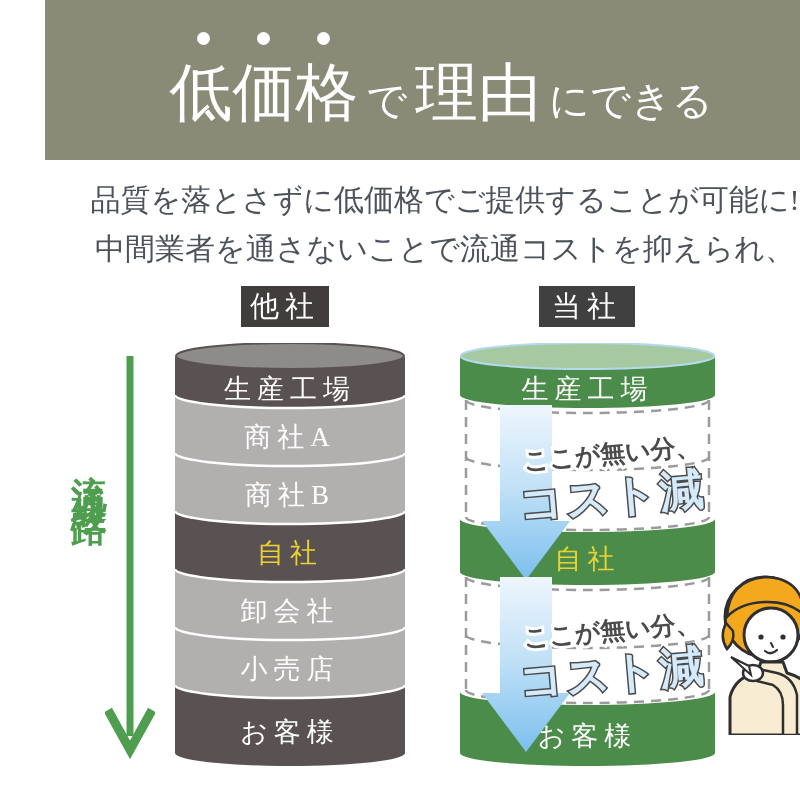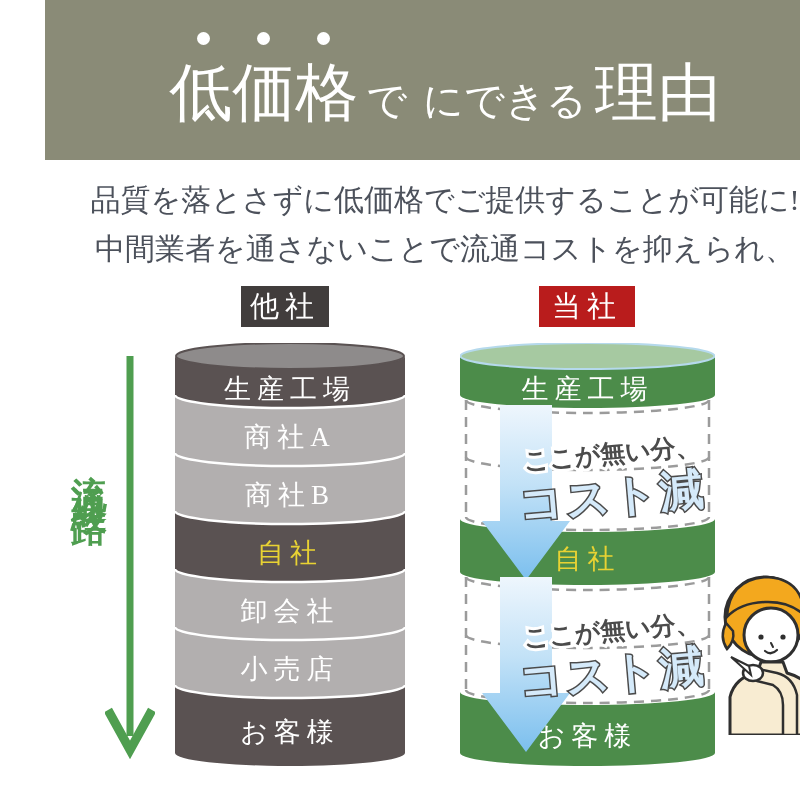--- a/index.html
+++ b/index.html
@@ -16,21 +16,21 @@
   .dot{width:13px;height:13px;border-radius:50%;background:#fff;}
 
   
   .intro{position:absolute;top:176px;left:0;width:800px;text-align:center;
          font-size:30px;color:#4c515b;line-height:1.62;}
 
   
   .tag{position:absolute;height:41px;color:#fff;font-size:29px;letter-spacing:6px;
        display:flex;align-items:center;justify-content:center;}
   .tag-other{left:196px;top:286px;width:88px;background:#413d3c;text-align:center;}
-  .tag-ours{left:494px;top:286px;width:96px;background:#b91c1c;}
+  .tag-ours{left:494px;top:286px;width:96px;background:#404040;}
 
   
   .route-text{position:absolute;left:26px;top:446px;writing-mode:vertical-rl;
               font-size:36px;font-weight:700;color:#4f9e50;letter-spacing:12px;line-height:1;}
   .svg-abs{position:absolute;}
 
   
   .svg-label{font-family:"Liberation Serif","DejaVu Serif",serif;font-size:27px;
              letter-spacing:6px;text-anchor:middle;fill:#ffffff;}
   .svg-label.yellow{fill:#e8d233;}
@@ -50,22 +50,22 @@
     <div class="title-row">
       <span class="tpart big">
         <span class="dots">
           <span class="dot"></span>
           <span class="dot"></span>
           <span class="dot"></span>
         </span>
         <span>低価格</span>
       </span>
       <span class="tpart small">で</span>
+      <span class="tpart big">理由</span>
       <span class="tpart small">にできる</span>
-      <span class="tpart big">理由</span>
     </div>
   </div>
 
   <div class="intro">
     <div>品質を落とさずに低価格でご提供することが可能に!</div>
     <div>中間業者を通さないことで流通コストを抑えられ、</div>
   </div>
 
   <div class="tag tag-other">他社</div>
   <div class="tag tag-ours">当社</div>

